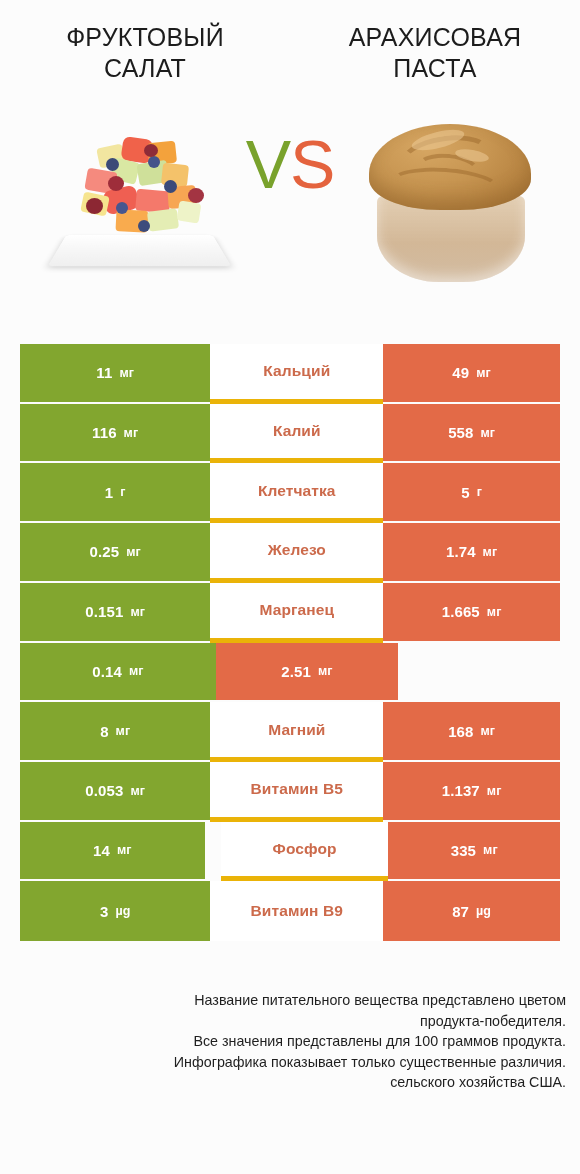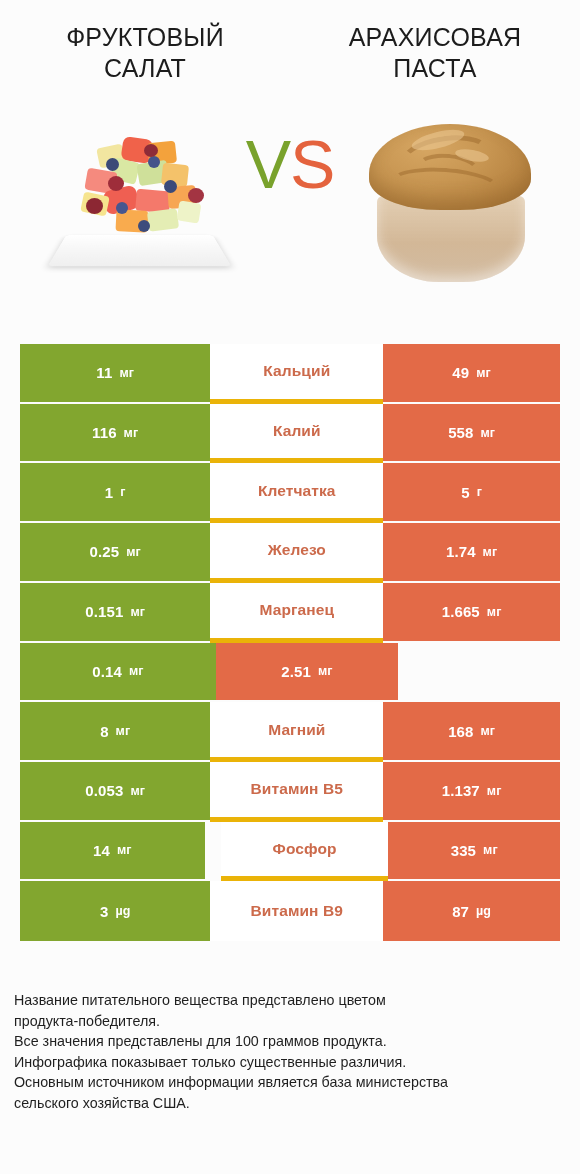--- a/index.html
+++ b/index.html
@@ -115,21 +115,21 @@
     font-weight: bold;
     margin-left: 7px;
   }
 
   
   .footer {
     position: absolute;
     left: 0;
     right: 0;
     top: 990px;
-    text-align: left;
+    text-align: right;
     font-size: 14.3px;
     line-height: 20.5px;
     color: #1f1f1f;
     padding: 0 14px;
   }
   .footer div { white-space: nowrap; }
 
   
   .plate {
     position: absolute;
@@ -346,15 +346,14 @@
         <span class="unit">µg</span>
       </div>
     </div>
   </div>
 
 <div class="footer">
   <div>Название питательного вещества представлено цветом</div>
   <div>продукта-победителя.</div>
   <div>Все значения представлены для 100 граммов продукта.</div>
   <div>Инфографика показывает только существенные различия.</div>
-  <div>Основным источником информации является база министерства</div>
   <div>сельского хозяйства США.</div>
 </div>
 
 </body></html>

